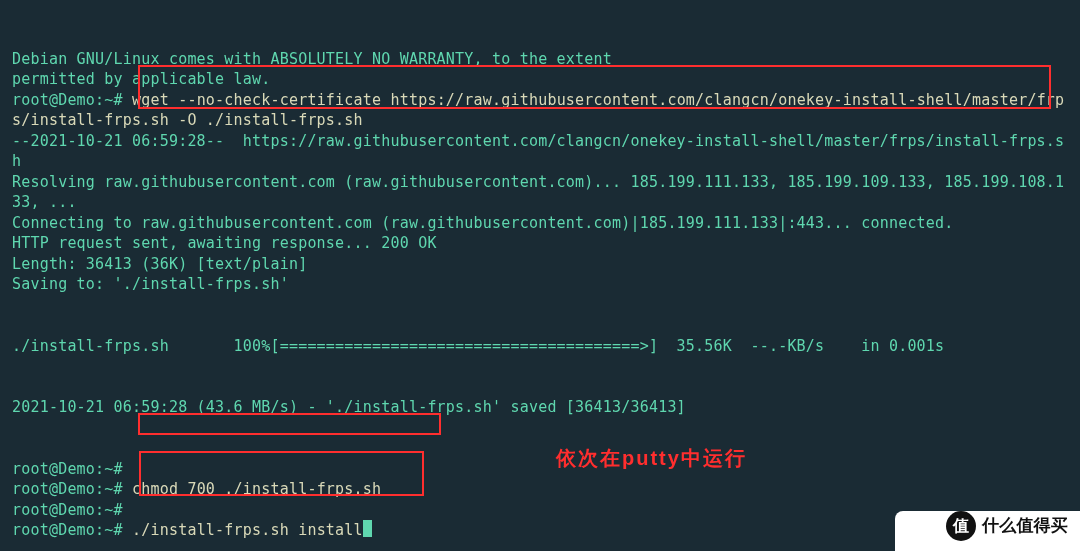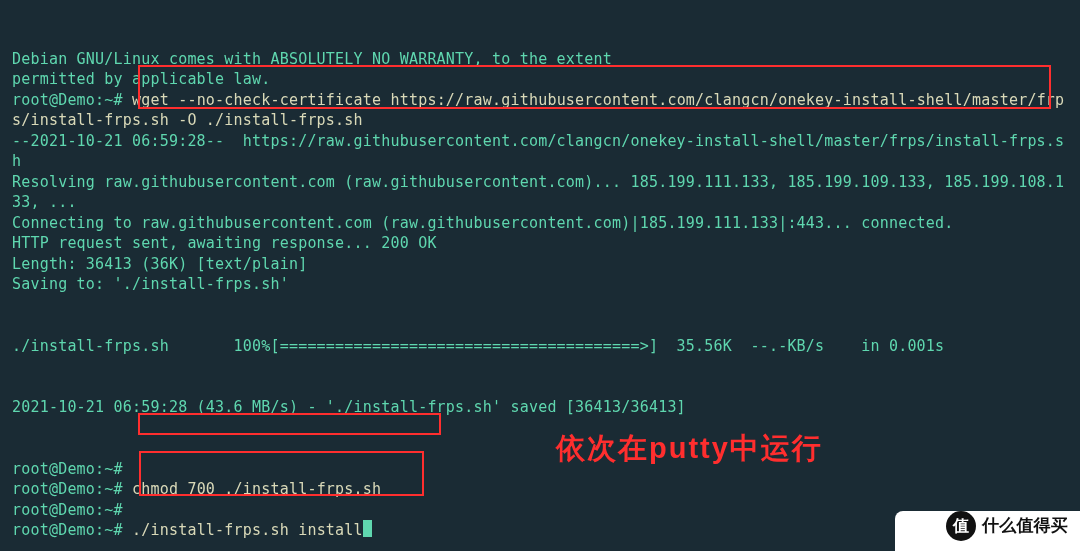--- a/index.html
+++ b/index.html
@@ -31,24 +31,24 @@
     position: absolute;
     border: 2px solid #ff2e2e;
     pointer-events: none;
   }
   .box1 { left: 138px; top: 65px;  width: 913px; height: 44px; }
   .box2 { left: 138px; top: 413px; width: 303px; height: 22px; }
   .box3 { left: 139px; top: 451px; width: 285px; height: 45px; }
   .annot {
     position: absolute;
     left: 556px;
-    top: 438px;
+    top: 448px;
     color: #ff2e2e;
     font-family: "PingFang SC", "Microsoft YaHei", sans-serif;
-    font-size: 29px;
+    font-size: 20px;
     font-weight: 700;
     letter-spacing: 2px;
   }
   .watermark {
     position: absolute;
     right: 8px;
     bottom: 8px;
     display: flex;
     align-items: center;
     gap: 6px;

